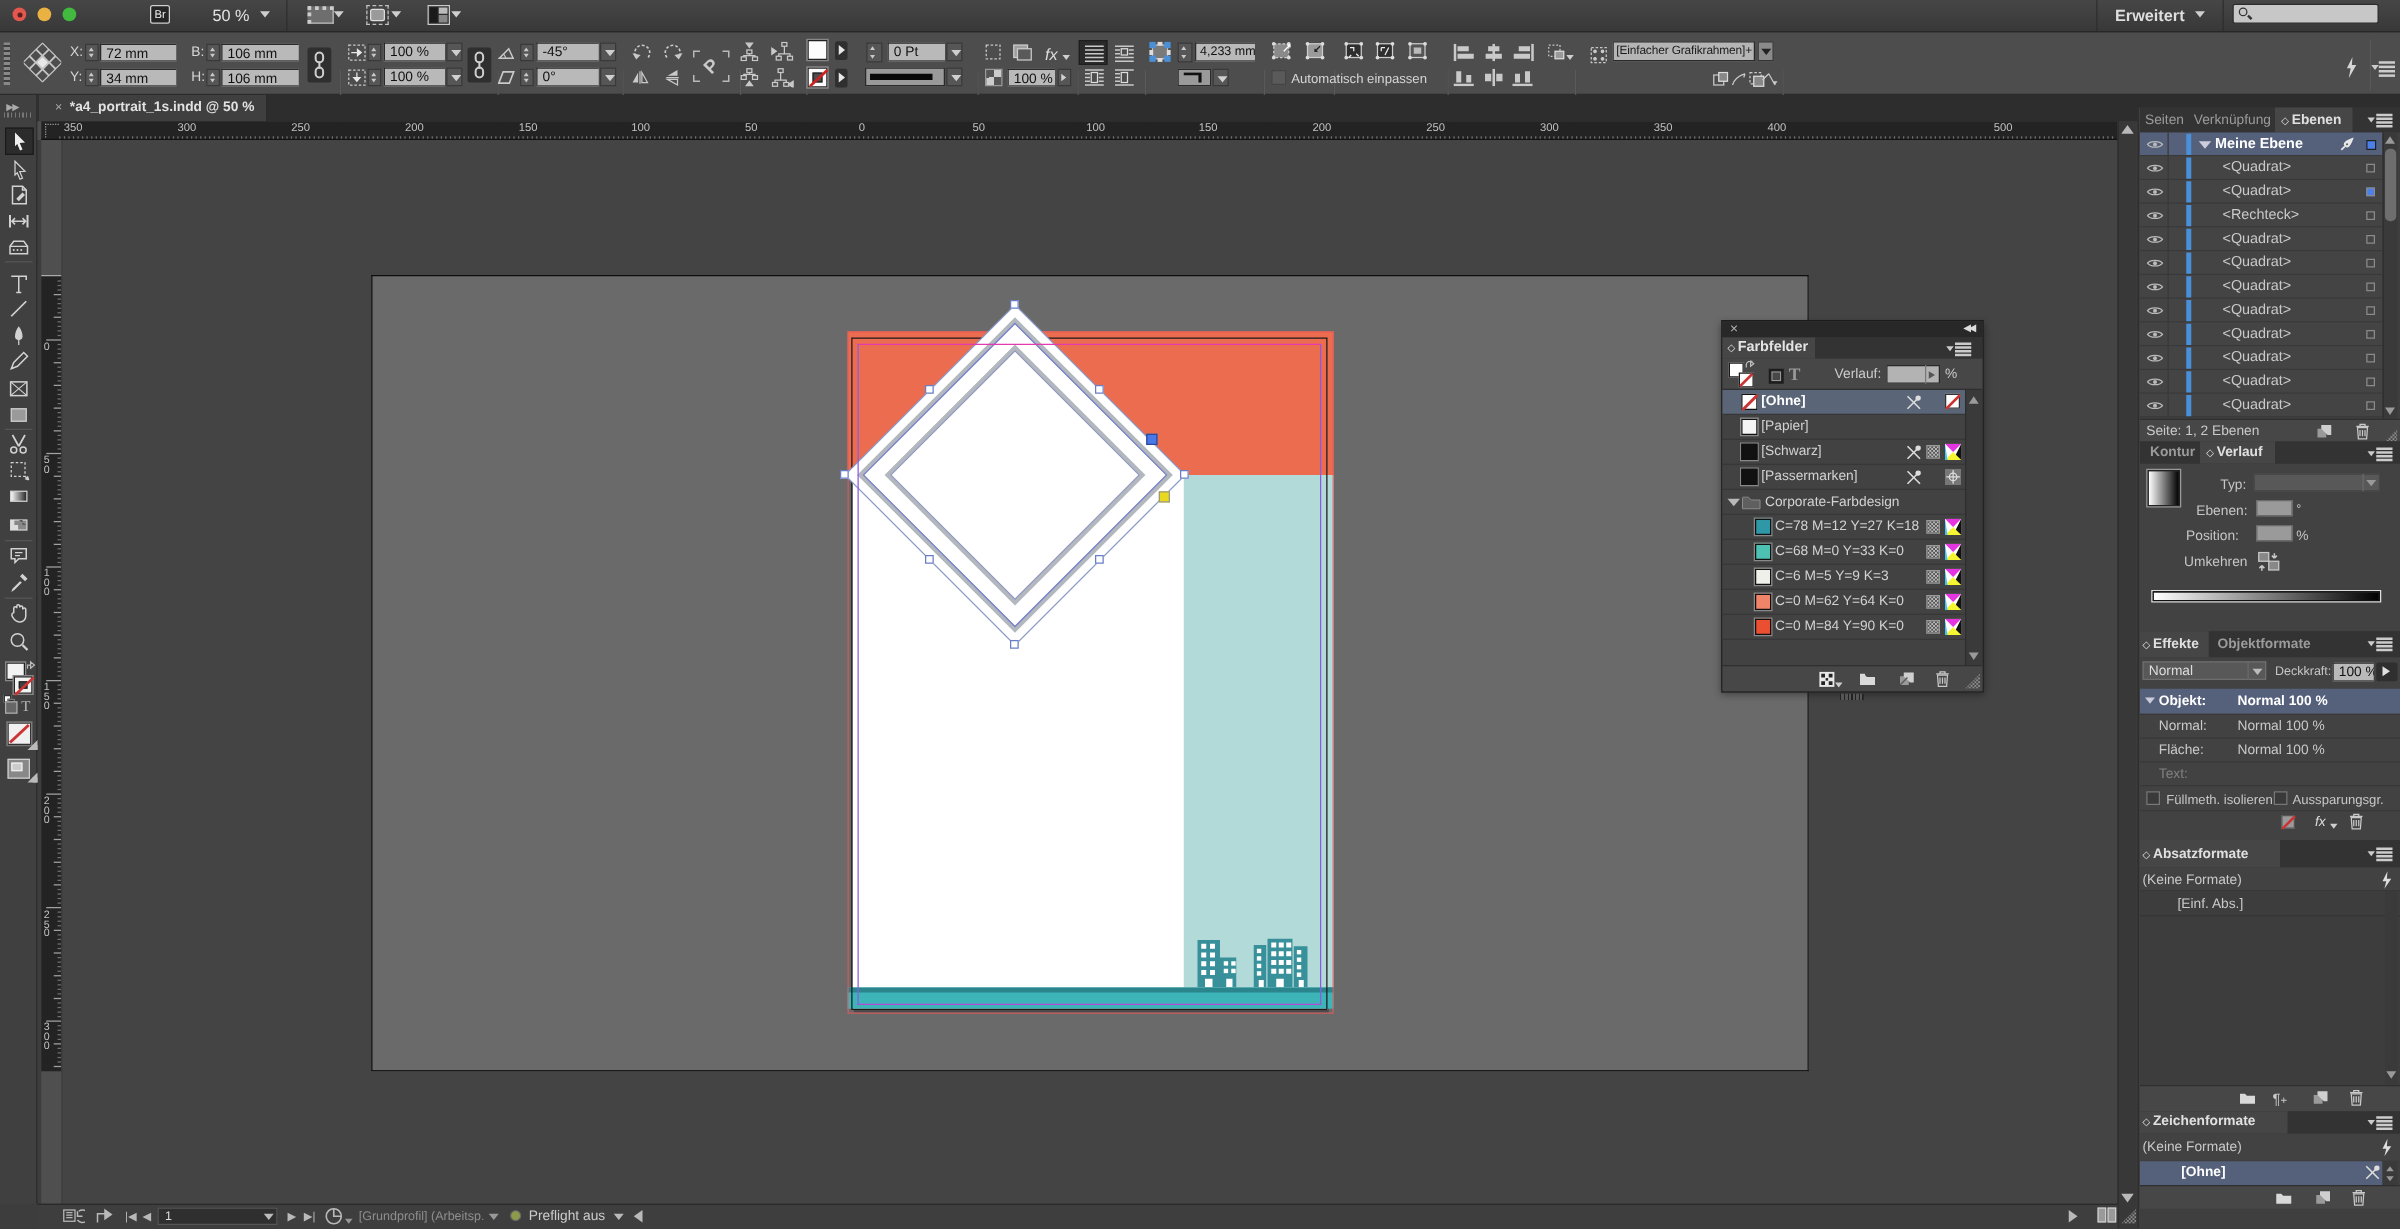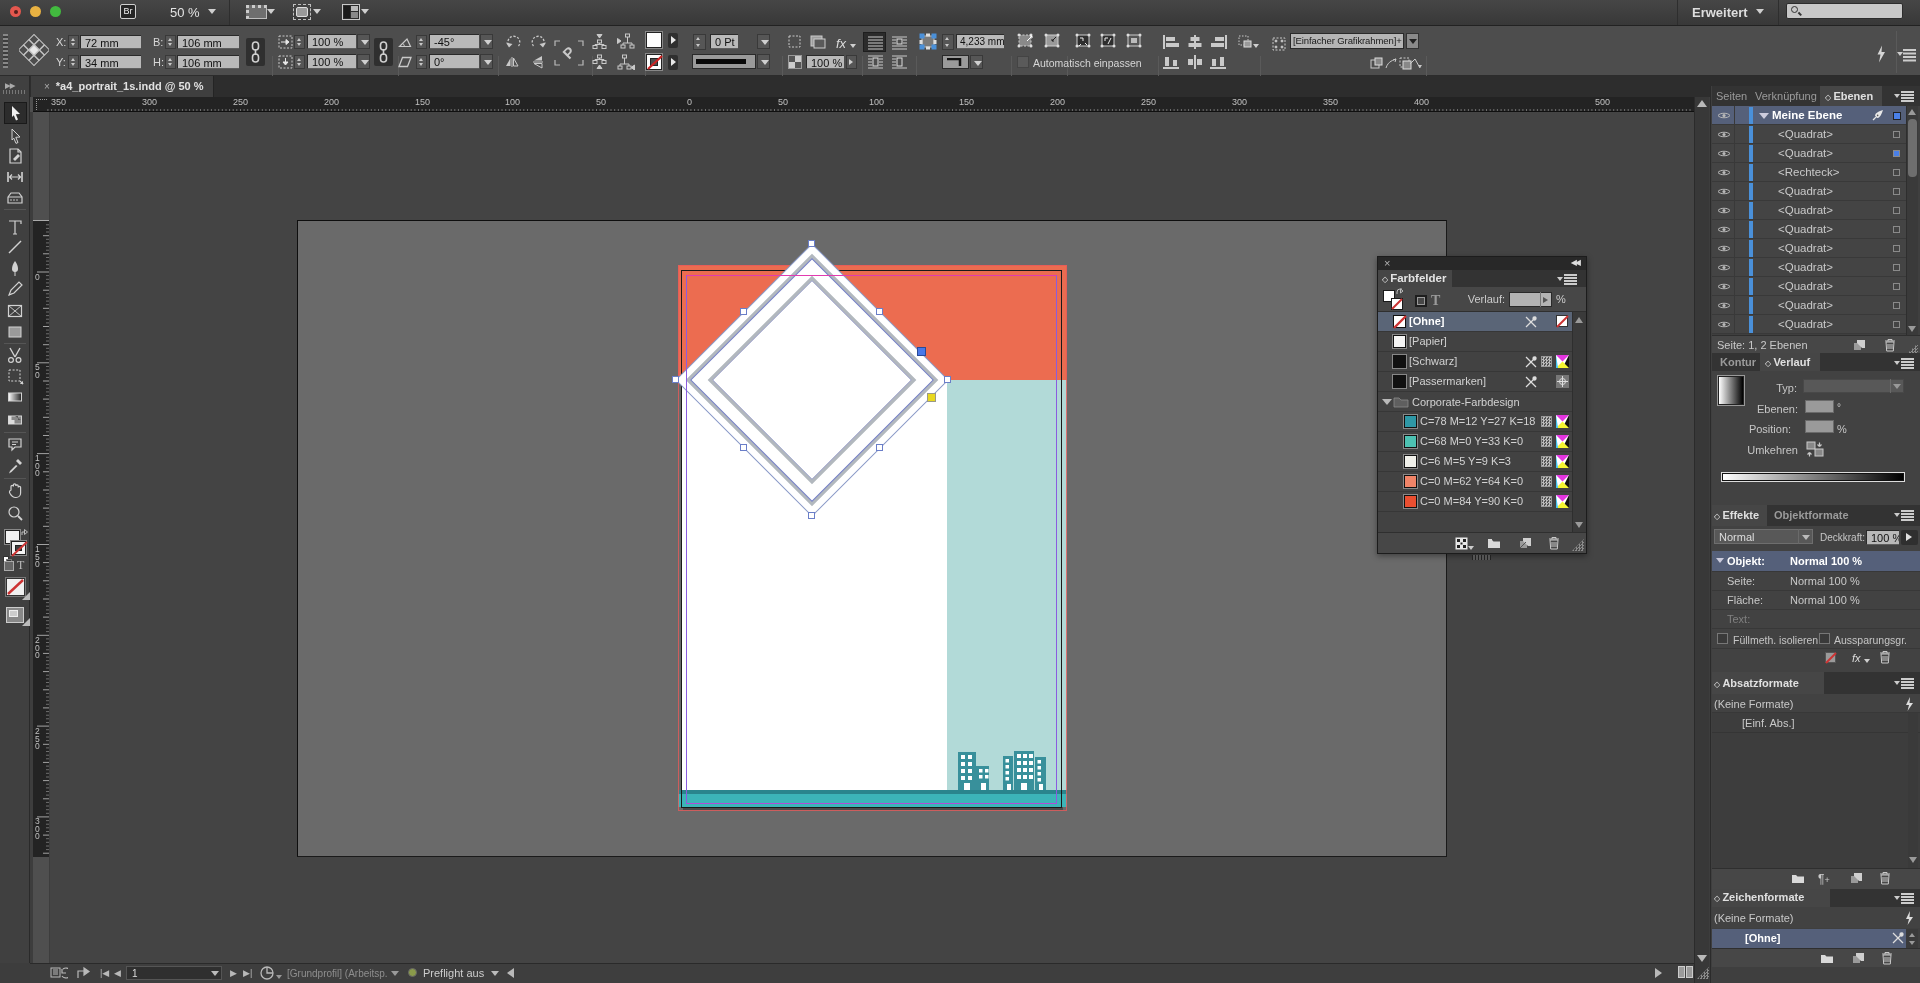--- a/index.html
+++ b/index.html
@@ -194,21 +194,21 @@
   <div class="a" style="left:671px;top:10px;width:0;height:0;border-top:4px solid transparent;border-bottom:4px solid transparent;border-left:5px solid #e8e8e8;"></div>
   <div class="a" style="left:646px;top:28px;width:16px;height:16px;background:#fdfdfd;border:1px solid #222;box-shadow:0 0 0 1px #888;"></div>
   <div class="a" style="left:650px;top:32px;width:8px;height:8px;background:#4d4d4d;border:1px solid #222;"></div>
   <svg class="a" style="left:646px;top:28px;" width="18" height="18">
       <line x1="2" y1="15" x2="16" y2="2" stroke="#c22" stroke-width="2.2"></line>
     </svg>
   <div class="a" style="left:668px;top:29px;width:10px;height:15px;background:#2f2f2f;border-radius:2px;"></div>
   <div class="a" style="left:671px;top:32px;width:0;height:0;border-top:4px solid transparent;border-bottom:4px solid transparent;border-left:5px solid #e8e8e8;"></div>
 
   <div class="spin" style="left:693px;top:8px;width:13px;height:16px;"></div>
-  <div class="field" style="left:710px;top:8px;width:28px;height:15px;">0 Pt</div>
+  <div class="field" style="left:710px;top:8px;width:46px;height:15px;">0 Pt</div>
   <div class="dd" style="left:757px;top:8px;height:15px;"></div>
   <div class="a" style="left:692px;top:28px;width:64px;height:15px;background:#9a9a9a;border:1px solid #2a2a2a;"></div>
   <div class="a" style="left:696px;top:33px;width:50px;height:5px;background:#0a0a0a;"></div>
   <div class="dd" style="left:757px;top:28px;height:15px;"></div>
   <div class="div1" style="left:782px;"></div>
 
   <svg class="a" style="left:788px;top:9px;" width="16" height="14">
       <rect x="1" y="1" width="11" height="11" fill="none" stroke="#c9c9c9" stroke-dasharray="2 1.5"></rect>
     </svg>
   <svg class="a" style="left:810px;top:9px;" width="17" height="14">
@@ -1675,21 +1675,21 @@
   <div class="a" style="left:1798px;top:529px;width:1px;height:15px;background:#6a6a6a;"></div>
   <div class="a tri-d" style="left:1802px;top:535px;border-top-color:#bbb;"></div>
   <div class="a lbl" style="left:1820px;top:532px;color:#c6c6c6;font-size:10px;">Deckkraft:</div>
   <div class="field" style="left:1866px;top:530px;width:33px;height:15px;">100 %</div>
   <div class="a" style="left:1901px;top:530px;width:17px;height:15px;background:#2f2f2f;border-radius:2px;"></div>
   <div class="a" style="left:1906px;top:533px;width:0;height:0;border-top:4px solid transparent;border-bottom:4px solid transparent;border-left:6px solid #e0e0e0;"></div>
   <div class="a" style="left:1712px;top:551px;width:208px;height:20px;background:#55607a;"></div>
   <div class="a" style="left:1716px;top:558px;width:0;height:0;border-left:4px solid transparent;border-right:4px solid transparent;border-top:5px solid #ccd;"></div>
   <div class="a lbl" style="left:1727px;top:555px;color:#fff;font-weight:bold;">Objekt:</div>
   <div class="a lbl" style="left:1790px;top:555px;color:#fff;font-weight:bold;">Normal 100 %</div>
-  <div class="a lbl" style="left:1727px;top:575px;color:#c9c9c9;">Seite:</div>
+  <div class="a lbl" style="left:1727px;top:575px;color:#c9c9c9;">Normal:</div>
   <div class="a lbl" style="left:1790px;top:575px;color:#c9c9c9;">Normal 100 %</div>
   <div class="a lbl" style="left:1727px;top:594px;color:#c9c9c9;">Fläche:</div>
   <div class="a lbl" style="left:1790px;top:594px;color:#c9c9c9;">Normal 100 %</div>
   <div class="a lbl" style="left:1727px;top:613px;color:#808080;">Text:</div>
   <div class="a" style="left:1712px;top:571px;width:208px;height:1px;background:#383838;"></div>
   <div class="a" style="left:1712px;top:590px;width:208px;height:1px;background:#383838;"></div>
   <div class="a" style="left:1712px;top:609px;width:208px;height:1px;background:#383838;"></div>
   <div class="a" style="left:1712px;top:628px;width:208px;height:1px;background:#383838;"></div>
   <div class="a" style="left:1717px;top:633px;width:11px;height:11px;background:#3a3a3a;border:1px solid #777;"></div>
   <div class="a lbl" style="left:1733px;top:634px;color:#c6c6c6;font-size:10.5px;">Füllmeth. isolieren</div>

